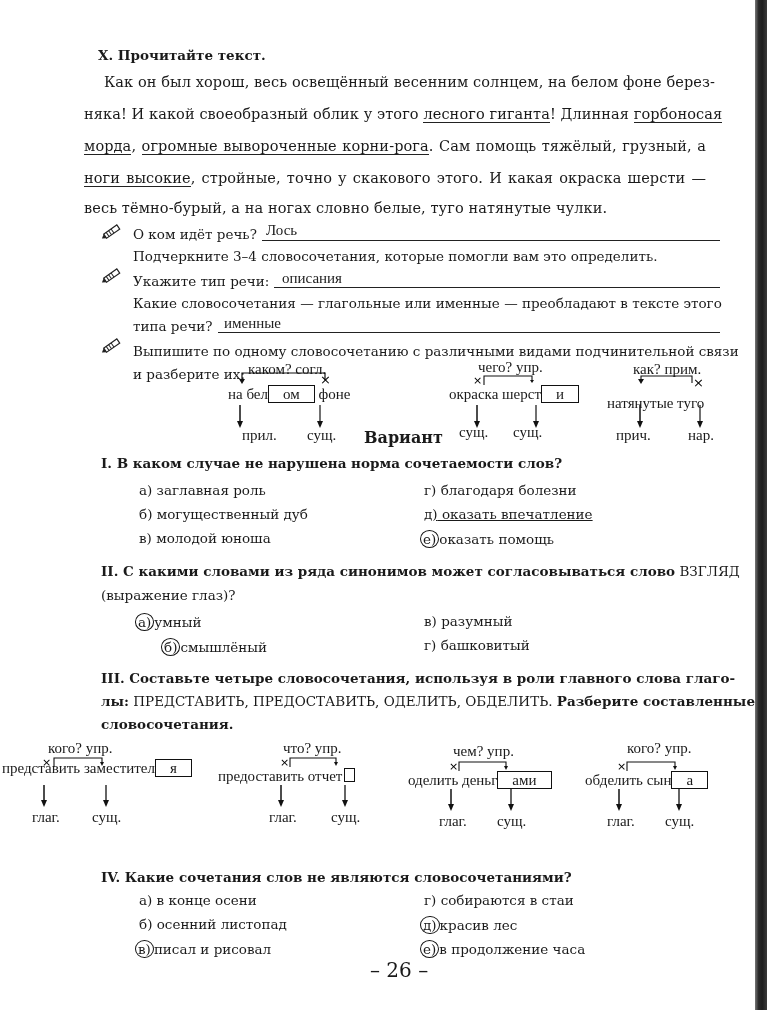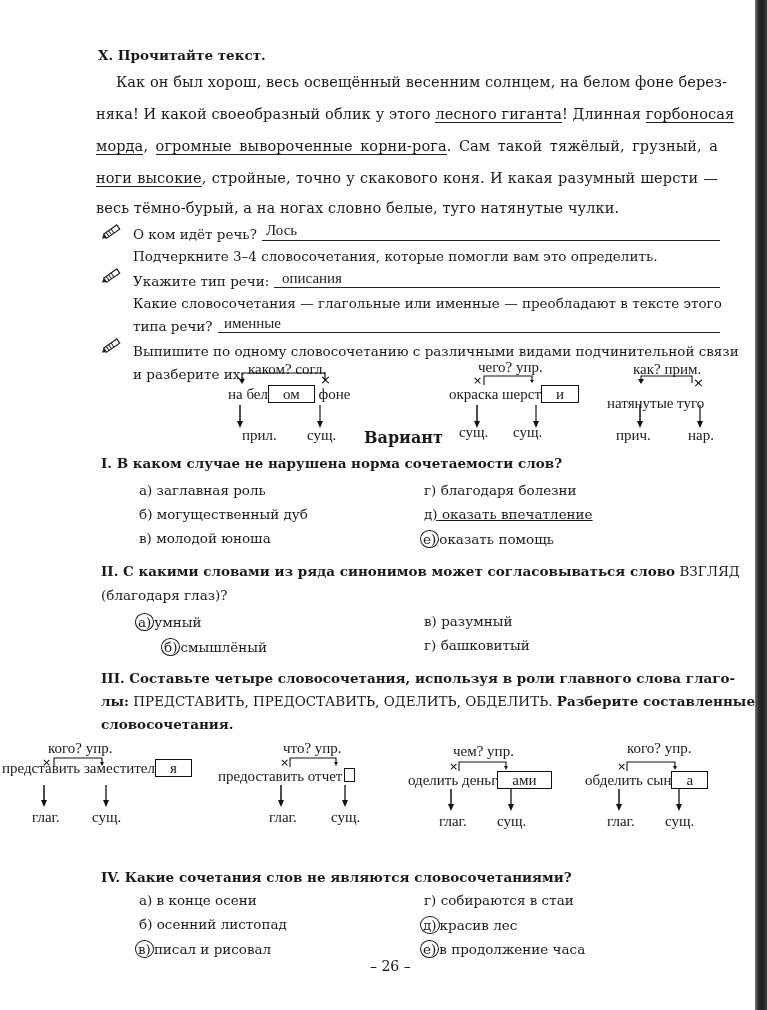--- a/index.html
+++ b/index.html
@@ -10,54 +10,54 @@
       font-size: 13.5px;
     }
     .binding-edge {
       position: absolute; top: 0; right: 0; width: 12px; height: 1010px;
       background: linear-gradient(to right, #777 0%, #2a2a2a 30%, #1e1e1e 60%, #3a3a3a 100%);
     }
     .abs { position: absolute; white-space: nowrap; }
     .bold { font-weight: bold; }
     .hw { font-family: "Liberation Serif", serif; font-size: 15px; color: #222; }
     .u { border-bottom: 1.3px solid #222; padding-bottom: 0; }
-    .text-line { position: absolute; left: 96px; width: 622px; white-space: nowrap; letter-spacing: 0.1px; }
+    .text-line { position: absolute; left: 84px; width: 622px; white-space: nowrap; letter-spacing: 0.1px; }
     .just { text-align: justify; text-align-last: justify; }
 
     .pencil { position: absolute; left: 100px; width: 24px; height: 16px; }
     .answer-line { position: absolute; border-bottom: 1px solid #222; height: 0; }
 
     .opt { position: absolute; white-space: nowrap; margin-left: 10px; }
     .circled {
       display: inline-block; border: 1.6px solid #111; border-radius: 50%;
       padding: 0 2px; line-height: 16px; margin-left: -4px;
     }
 
     
     .diag { position: absolute; }
     .diag .q { position: absolute; white-space: nowrap; font-family: "Liberation Serif", serif; font-size: 15px; }
     .diag .phrase { position: absolute; white-space: nowrap; font-family: "Liberation Serif", serif; font-size: 15px; }
     .diag .pos { position: absolute; white-space: nowrap; font-family: "Liberation Serif", serif; font-size: 15px; }
     .box { border: 1.3px solid #111; padding: 0 14px; }
     .diag svg { position: absolute; overflow: visible; }
 
-    .page-num { position: absolute; left: 370px; top: 958px; font-size: 14px; }
+    .page-num { position: absolute; left: 370px; top: 958px; font-size: 20px; }
   </style>
 </head>
 <body>
 
 <div class="binding-edge"></div>
 
 <div class="abs bold" style="left:98px; top:47px;">X. Прочитайте текст.</div>
 
 <div id="text-block">
     <div class="text-line just" style="padding-left: 20px; width: 602px; top: 74px; font-size: 14.5px;"><span>Как он был хорош, весь освещённый весенним солнцем, на белом фоне берез-</span></div>
     <div class="text-line just" style="top: 106px; font-size: 14.5px;"><span>няка! И какой своеобразный облик у этого </span><span class="u">лесного гиганта</span><span>! Длинная </span><span class="u">горбоносая</span></div>
-    <div class="text-line just" style="top: 138px; font-size: 14.5px;"><span class="u">морда</span><span>, </span><span class="u">огромные вывороченные корни-рога</span><span>. Сам такой тяжёлый, грузный, а</span></div>
-    <div class="text-line just" style="top: 170px; font-size: 14.5px;"><span class="u">ноги высокие</span><span>, стройные, точно у скакового коня. И какая разумный шерсти —</span></div>
+    <div class="text-line just" style="top: 138px; font-size: 14.5px;"><span class="u">морда</span><span>, </span><span class="u">огромные вывороченные корни-рога</span><span>. Сам помощь тяжёлый, грузный, а</span></div>
+    <div class="text-line just" style="top: 170px; font-size: 14.5px;"><span class="u">ноги высокие</span><span>, стройные, точно у скакового этого. И какая окраска шерсти —</span></div>
     <div class="text-line" style="top: 200px; font-size: 14.5px;"><span>весь тёмно-бурый, а на ногах словно белые, туго натянутые чулки.</span></div>
   </div>
 
 <svg class="pencil" style="top:224px;" viewBox="0 0 24 16">
     <g transform="rotate(-35 12 8)">
       <rect x="4" y="5" width="16" height="5" fill="none" stroke="#222" stroke-width="1.2"></rect>
       <line x1="7" y1="5" x2="7" y2="10" stroke="#222"></line>
       <line x1="10" y1="5" x2="10" y2="10" stroke="#222"></line>
       <line x1="13" y1="5" x2="13" y2="10" stroke="#222"></line>
       <polygon points="4,5 0,7.5 4,10" fill="#222"></polygon>
@@ -152,21 +152,21 @@
 <div id="task1-options">
     <div class="opt" style="left: 129px; top: 482px;"><span>а)</span><span> заглавная роль</span></div>
     <div class="opt" style="left: 129px; top: 506px;"><span>б)</span><span> могущественный дуб</span></div>
     <div class="opt" style="left: 129px; top: 530px;"><span>в)</span><span> молодой юноша</span></div>
     <div class="opt" style="left: 414px; top: 482px;"><span>г)</span><span> благодаря болезни</span></div>
     <div class="opt" style="left: 414px; top: 506px; text-decoration: underline;"><span>д)</span><span> оказать впечатление</span></div>
     <div class="opt" style="left: 414px; top: 530px;"><span class="circled">е)</span><span>оказать помощь</span></div>
   </div>
 
 <div class="abs" style="left:101px; top:563px; width:619px; text-align:justify; text-align-last:justify;"><span class="bold">II. С какими словами из ряда синонимов может согласовываться слово</span> <span>ВЗГЛЯД</span></div>
-<div class="abs" style="left:101px; top:587px;">(благодаря глаз)?</div>
+<div class="abs" style="left:101px; top:587px;">(выражение глаз)?</div>
 <div id="task2-options">
     <div class="opt" style="left: 129px; top: 613px;"><span class="circled">а)</span><span>умный</span></div>
     <div class="opt" style="left: 129px; top: 638px; padding-left: 26px;"><span class="circled">б)</span><span>смышлёный</span></div>
     <div class="opt" style="left: 414px; top: 613px;"><span>в)</span><span> разумный</span></div>
     <div class="opt" style="left: 414px; top: 637px;"><span>г)</span><span> башковитый</span></div>
   </div>
 
 <div class="abs bold" style="left:101px; top:670px; width:619px; text-align:justify; text-align-last:justify;">III. Составьте четыре словосочетания, используя в роли главного слова глаго-</div>
 <div class="abs" style="left:101px; top:693px; width:619px; text-align:justify; text-align-last:justify;"><span class="bold">лы:</span> <span>ПРЕДСТАВИТЬ, ПРЕДОСТАВИТЬ, ОДЕЛИТЬ, ОБДЕЛИТЬ.</span> <span class="bold">Разберите составленные</span></div>
 <div class="abs bold" style="left:101px; top:716px;">словосочетания.</div>

